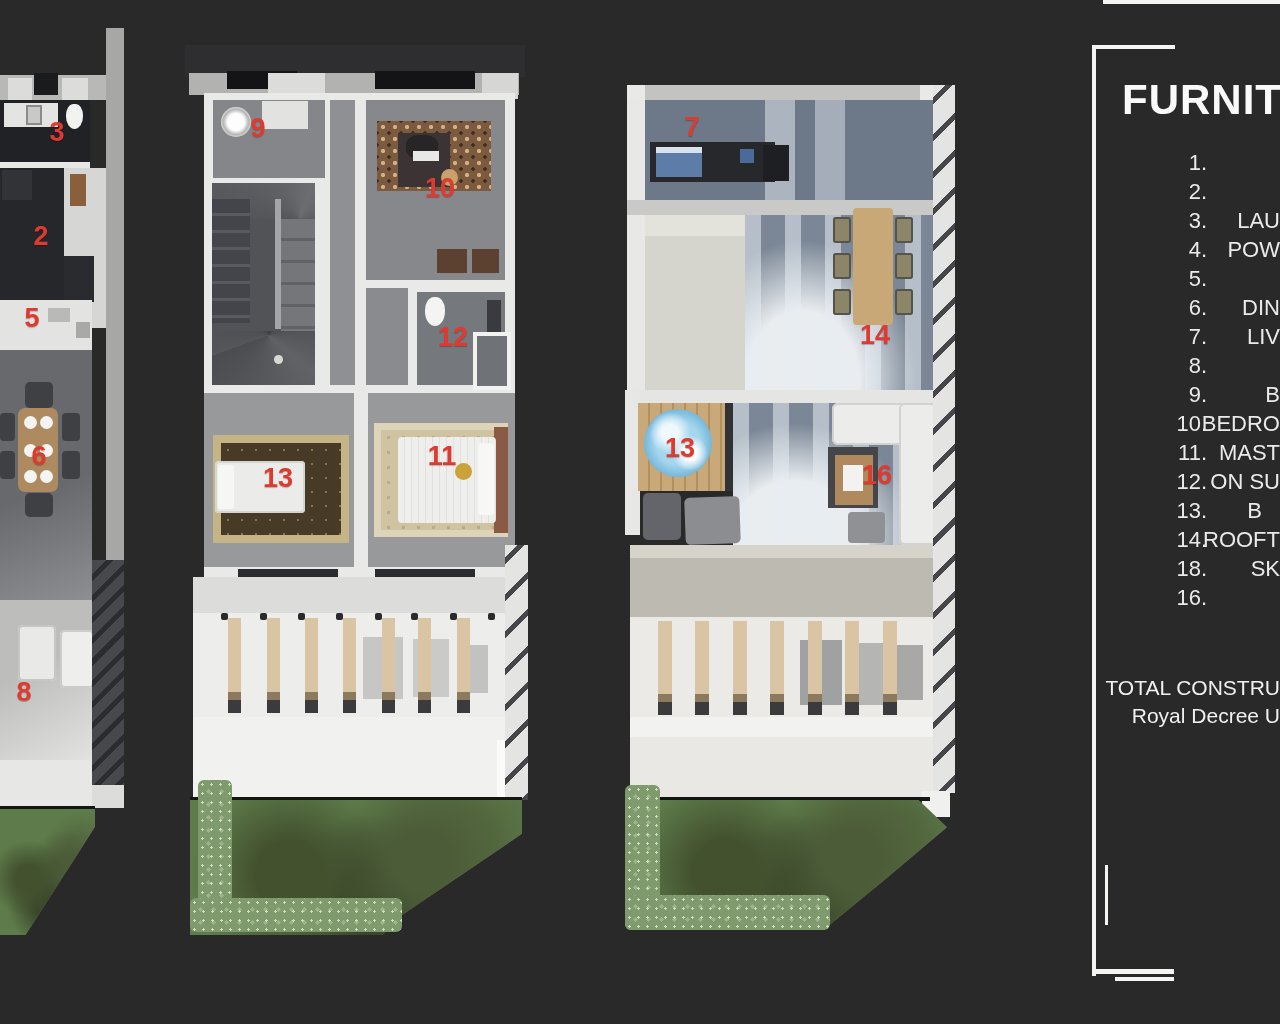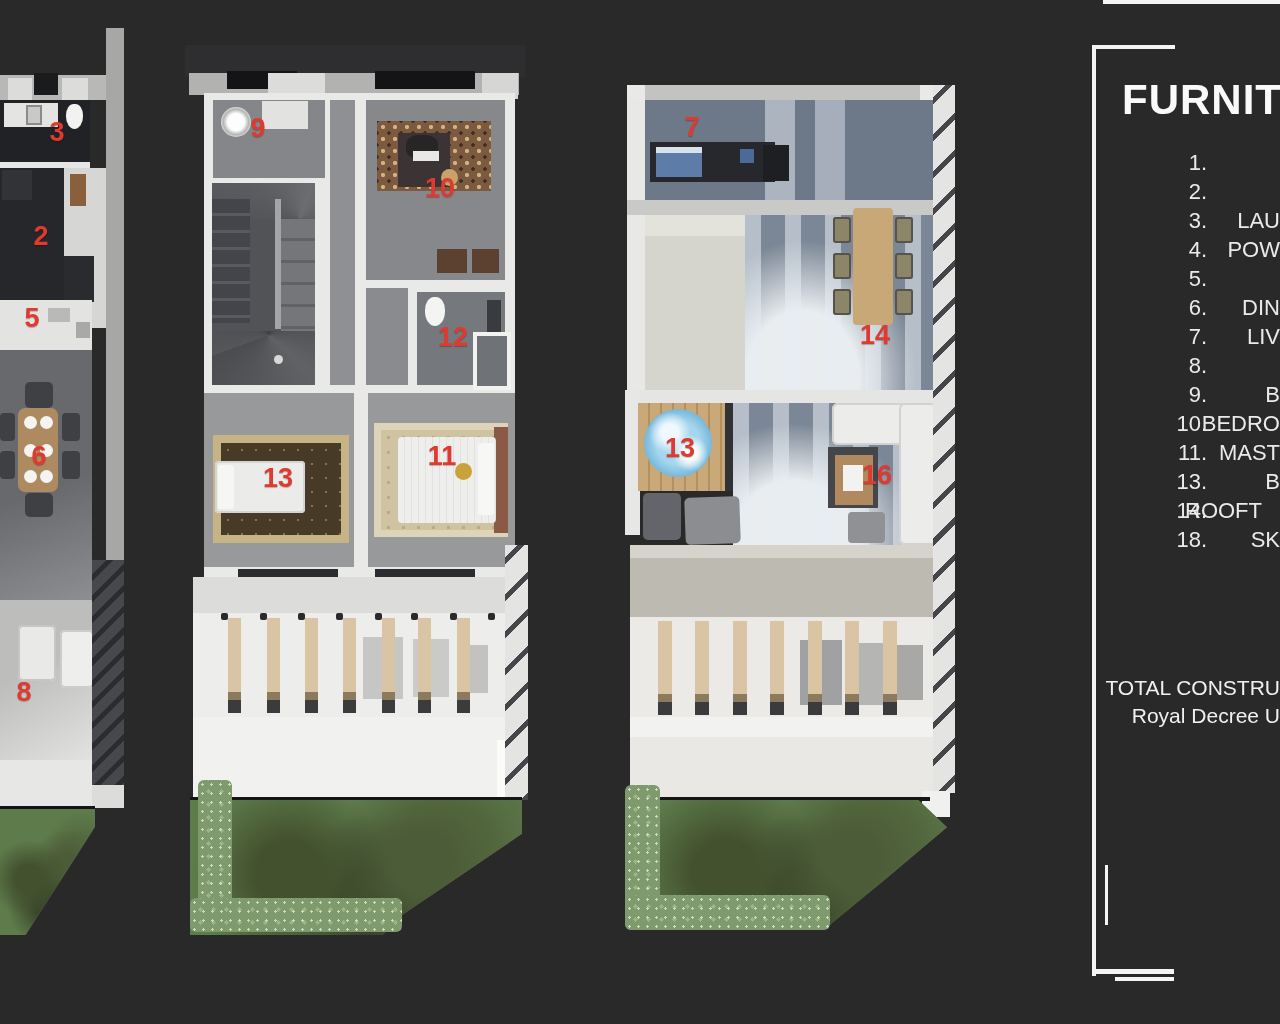--- a/index.html
+++ b/index.html
@@ -335,30 +335,38 @@
         </li>
       <li>
           <span class="num">10.</span>
           <span class="lbl">BEDRO</span>
         </li>
       <li>
           <span class="num">11.</span>
           <span class="lbl">MAST</span>
         </li>
       <li>
+          <span class="num">12.</span>
+          <span class="lbl">ON SU</span>
+        </li>
+      <li>
           <span class="num">13.</span>
           <span class="lbl">B</span>
         </li>
       <li>
           <span class="num">14.</span>
           <span class="lbl">ROOFT</span>
         </li>
       <li>
           <span class="num">18.</span>
           <span class="lbl">SK</span>
+        </li>
+      <li>
+          <span class="num">16.</span>
+          <span class="lbl"></span>
         </li>
     </ol>
 
     <div class="lfoot" style="top:676px;">TOTAL CONSTRU</div>
     <div class="lfoot" style="top:704px;">Royal Decree U</div>
   </aside>
 
 </div>
 
 </body></html>

